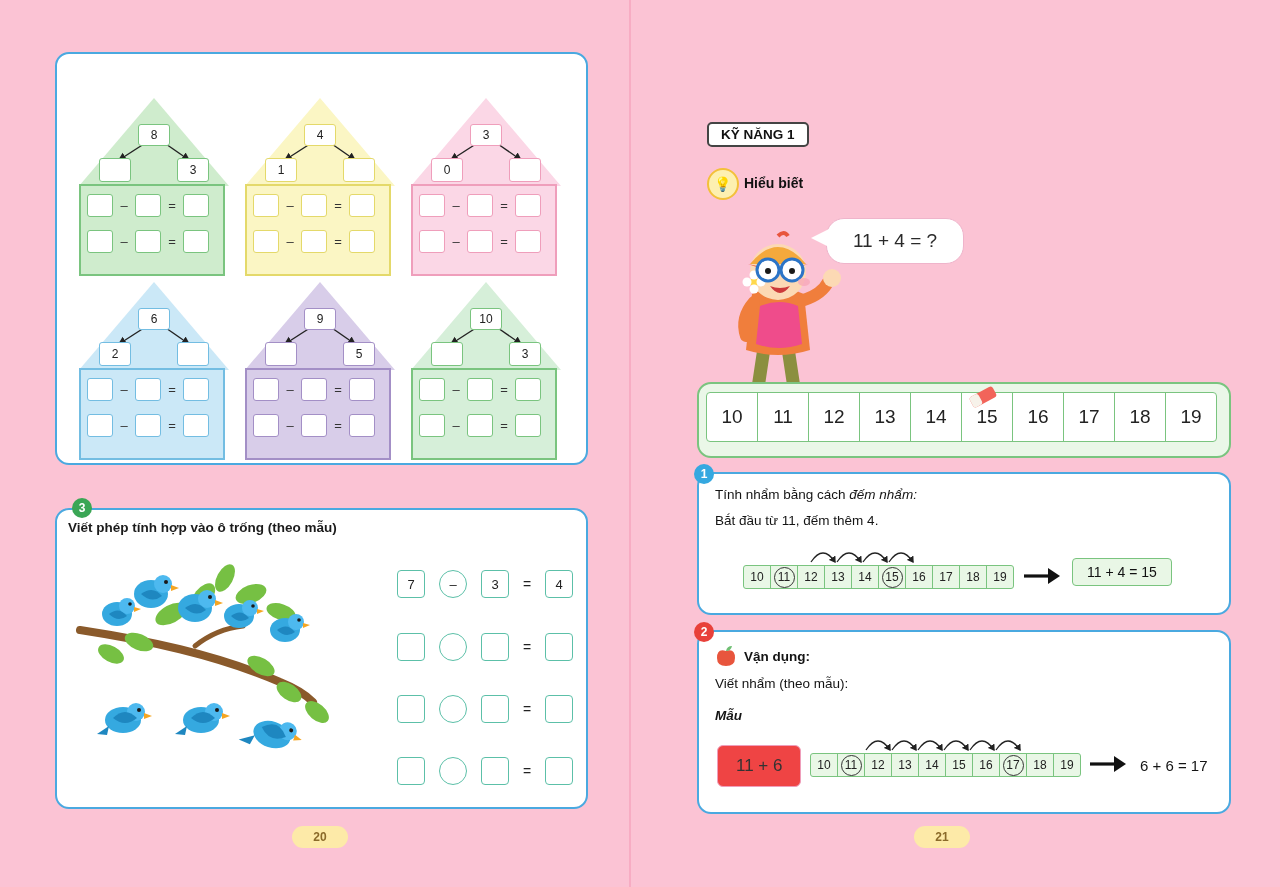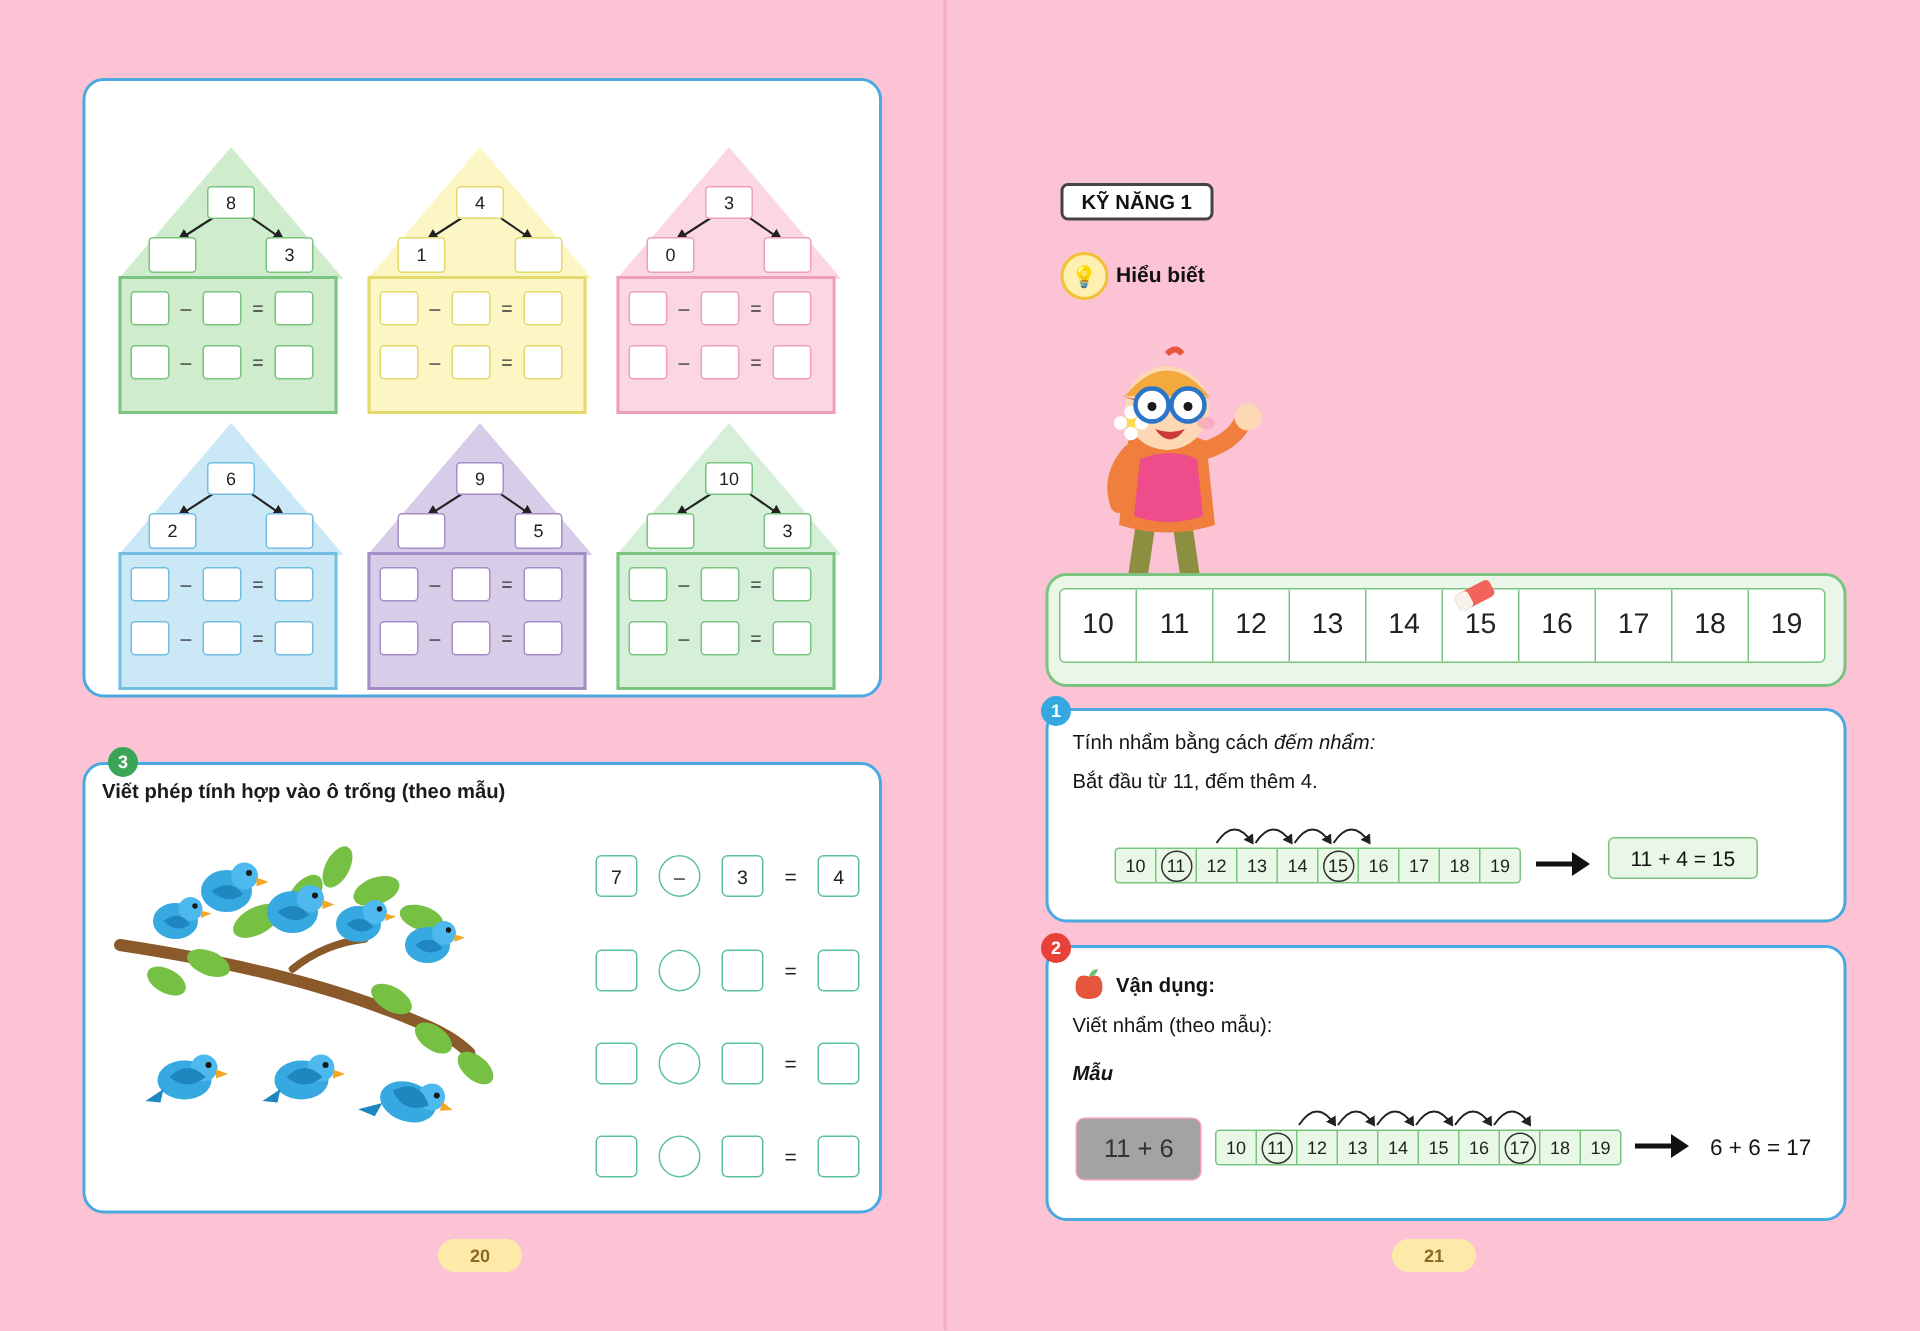--- a/index.html
+++ b/index.html
@@ -90,21 +90,21 @@
     font-size:12px;color:#222;position:relative;
   }
   .greenstrip .gc:last-child{border-right:none;}
   .gc .ring{position:absolute;width:19px;height:19px;border:1.3px solid #333;border-radius:50%;}
   .txt{position:absolute;font-size:13.5px;color:#141414;}
   .result{
     position:absolute;background:#e9f7e6;border:1.3px solid #7ac47f;border-radius:4px;
     padding:5px 14px;font-size:14px;color:#111;
   }
   .pinkbox{
-    position:absolute;background:#a3a3a3;border:1.5px solid #ef9ebb;border-radius:6px;
+    position:absolute;background:#ef4444;border:1.5px solid #ef9ebb;border-radius:6px;
     padding:10px 18px;font-size:17px;color:#333;
   }
   .hops{position:absolute;}
 </style>
 </head>
 <body>
 
 <div class="spread">
 
   <div class="page">
@@ -458,20 +458,21 @@
       <circle cx="60" cy="42" r="11" fill="#fff" stroke="#2b74c7" stroke-width="3"></circle>
       <circle cx="84" cy="42" r="11" fill="#fff" stroke="#2b74c7" stroke-width="3"></circle>
       <line x1="71" y1="42" x2="73" y2="42" stroke="#2b74c7" stroke-width="3"></line>
       <circle cx="60" cy="43" r="3" fill="#1a1a1a"></circle>
       <circle cx="84" cy="43" r="3" fill="#1a1a1a"></circle>
 
       <path d="M62 58 q10 14 20 0 q-10 4 -20 0z" fill="#cc3a3a"></path>
       <ellipse cx="96" cy="54" rx="6" ry="4" fill="#f7a8b8" opacity=".8"></ellipse>
     </svg>
 
+    <div class="bubble" style="left:186px;top:218px;width:136px;height:44px;">11 + 4 = ?</div>
 
     <div class="whitecard" style="left:57px;top:382px;width:530px;height:72px;border-color:#7ac47f;background:#eaf7e8;"></div>
     <div class="numline" style="left:66px;top:392px;">
       <div class="nc">10</div>
       <div class="nc">11</div>
       <div class="nc">12</div>
       <div class="nc">13</div>
       <div class="nc">14</div>
       <div class="nc">15</div>
       <div class="nc">16</div>
@@ -607,15 +608,15 @@
           <span>19</span>
         </div>
     </div>
 
     <svg style="position:absolute;left:448px;top:753px;width:40px;height:22px;" viewBox="0 0 40 22">
       <path d="M2 11 H28" stroke="#111" stroke-width="3.2"></path>
         <path d="M26 3 L38 11 L26 19z" fill="#111"></path>
     </svg>
     <div class="txt" style="left:500px;top:757px;font-size:15px;">6 + 6 = 17</div>
 
-    <div class="pagenum" style="left:288px;top:826px;">21</div>
+    <div class="pagenum" style="left:274px;top:826px;">21</div>
   </div>
 </div>
 
 </body></html>

